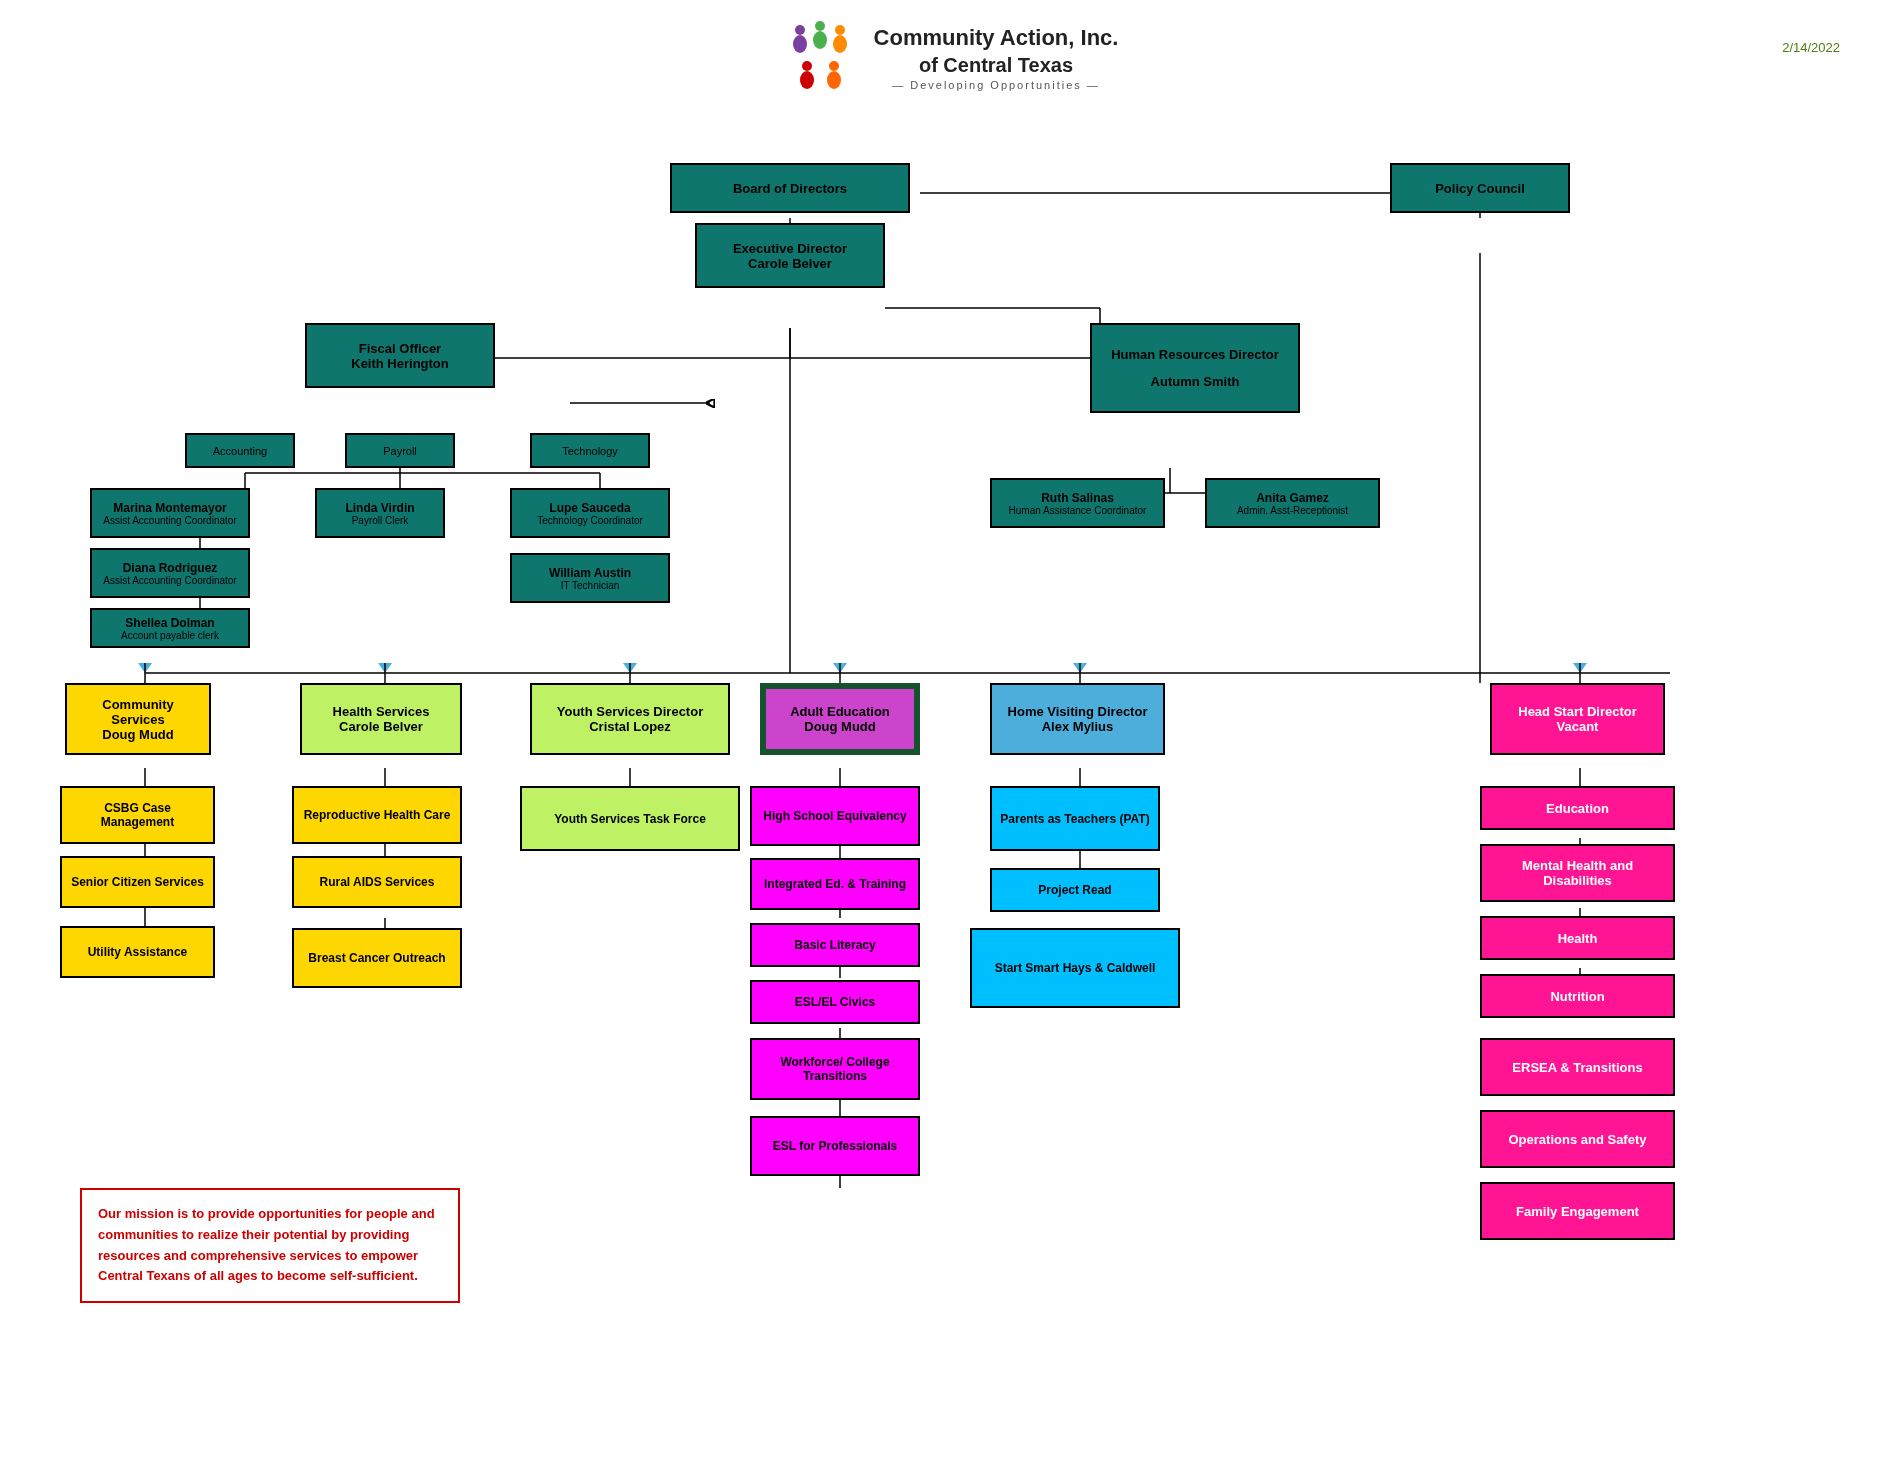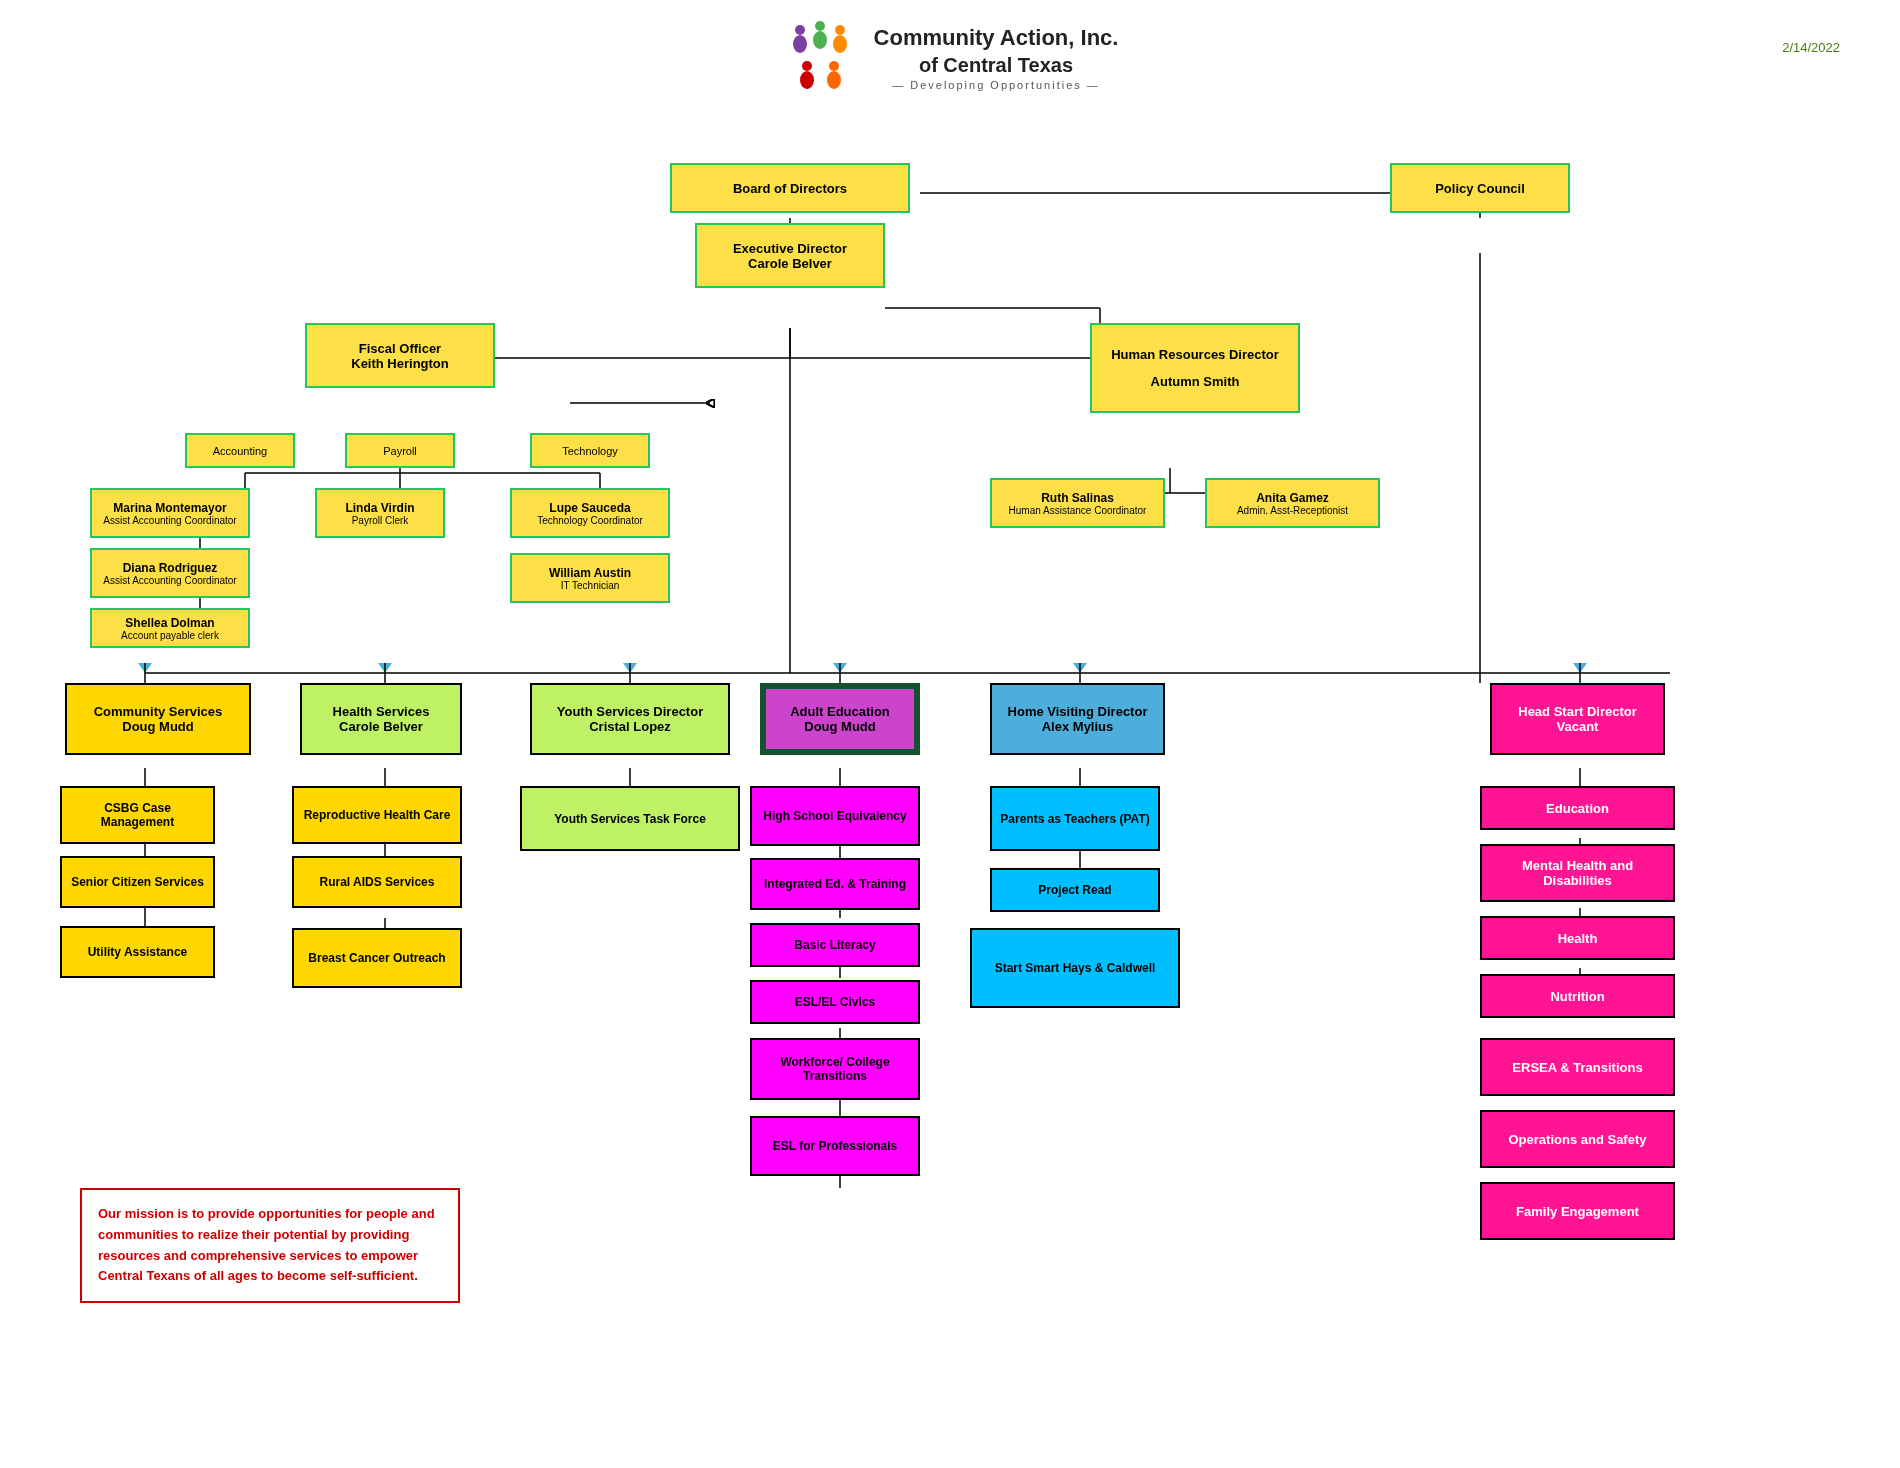--- a/index.html
+++ b/index.html
@@ -61,22 +61,22 @@
     
     .org-chart {
       position: relative;
       width: 1840px;
       margin: 0 auto;
       padding-top: 10px;
     }
 
     
     .box {
-      border: 2px solid #22c55e;
-      background: #fde047;
+      border: 2px solid #000000;
+      background: #0f766e;
       text-align: center;
       padding: 6px 8px;
       display: inline-flex;
       flex-direction: column;
       align-items: center;
       justify-content: center;
       position: absolute;
     }
 
     .box-title {
@@ -343,21 +343,21 @@
   <div class="box" style="left:960px; top:370px; width:175px; height:50px;">
     <span style="font-weight:bold;font-size:12px;">Ruth Salinas</span>
     <span style="font-size:10px;">Human Assistance Coordinator</span>
   </div>
 
   <div class="box" style="left:1175px; top:370px; width:175px; height:50px;">
     <span style="font-weight:bold;font-size:12px;">Anita Gamez</span>
     <span style="font-size:10px;">Admin. Asst-Receptionist</span>
   </div>
 
-  <div class="box box-yellow" style="left:35px; top:575px; width:186px; height:72px;">
+  <div class="box box-yellow" style="left:35px; top:575px; width:146px; height:72px;">
     <span class="box-title">Community Services</span>
     <span class="box-name">Doug Mudd</span>
   </div>
 
   <div class="box box-green" style="left:270px; top:575px; width:162px; height:72px;">
     <span class="box-title">Health Services</span>
     <span class="box-name">Carole Belver</span>
   </div>
 
   <div class="box box-green" style="left:500px; top:575px; width:200px; height:72px;">

